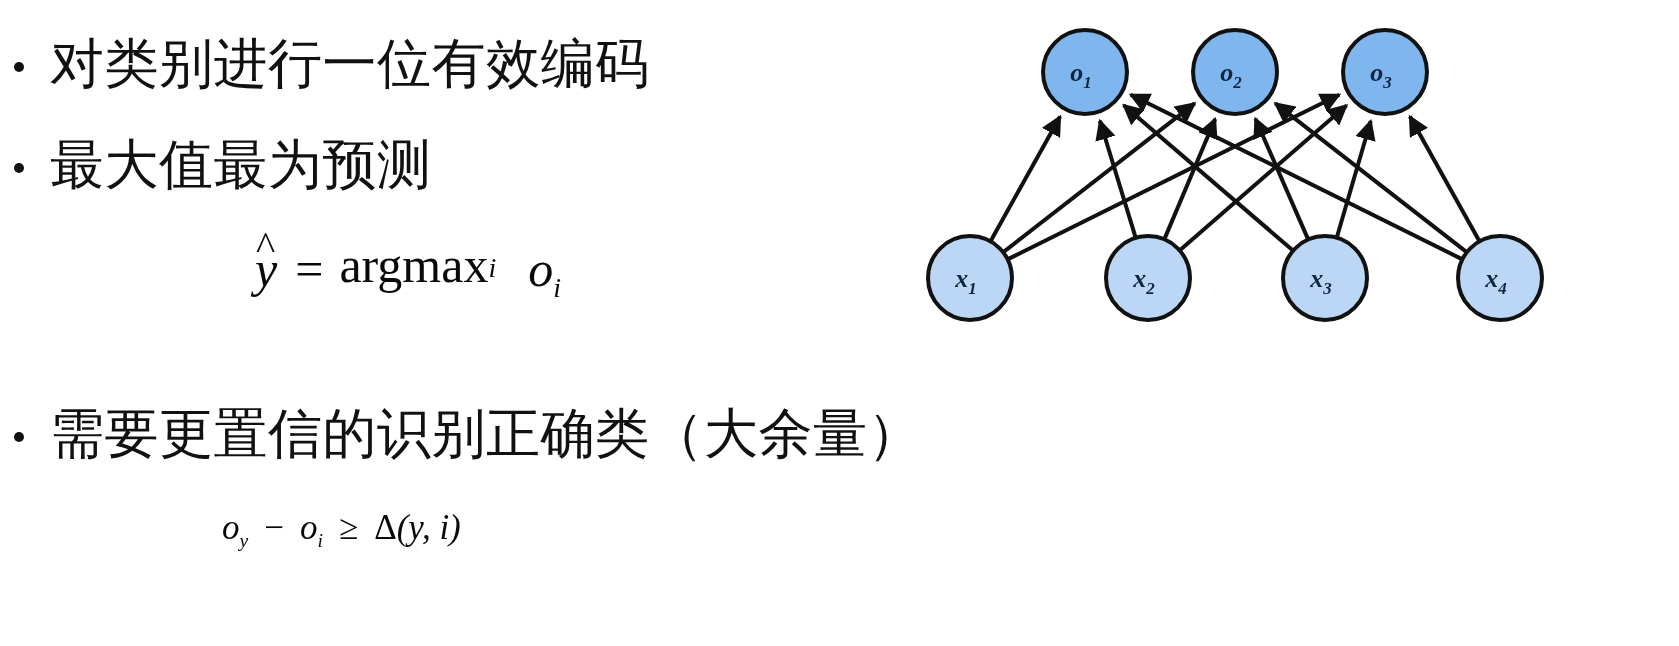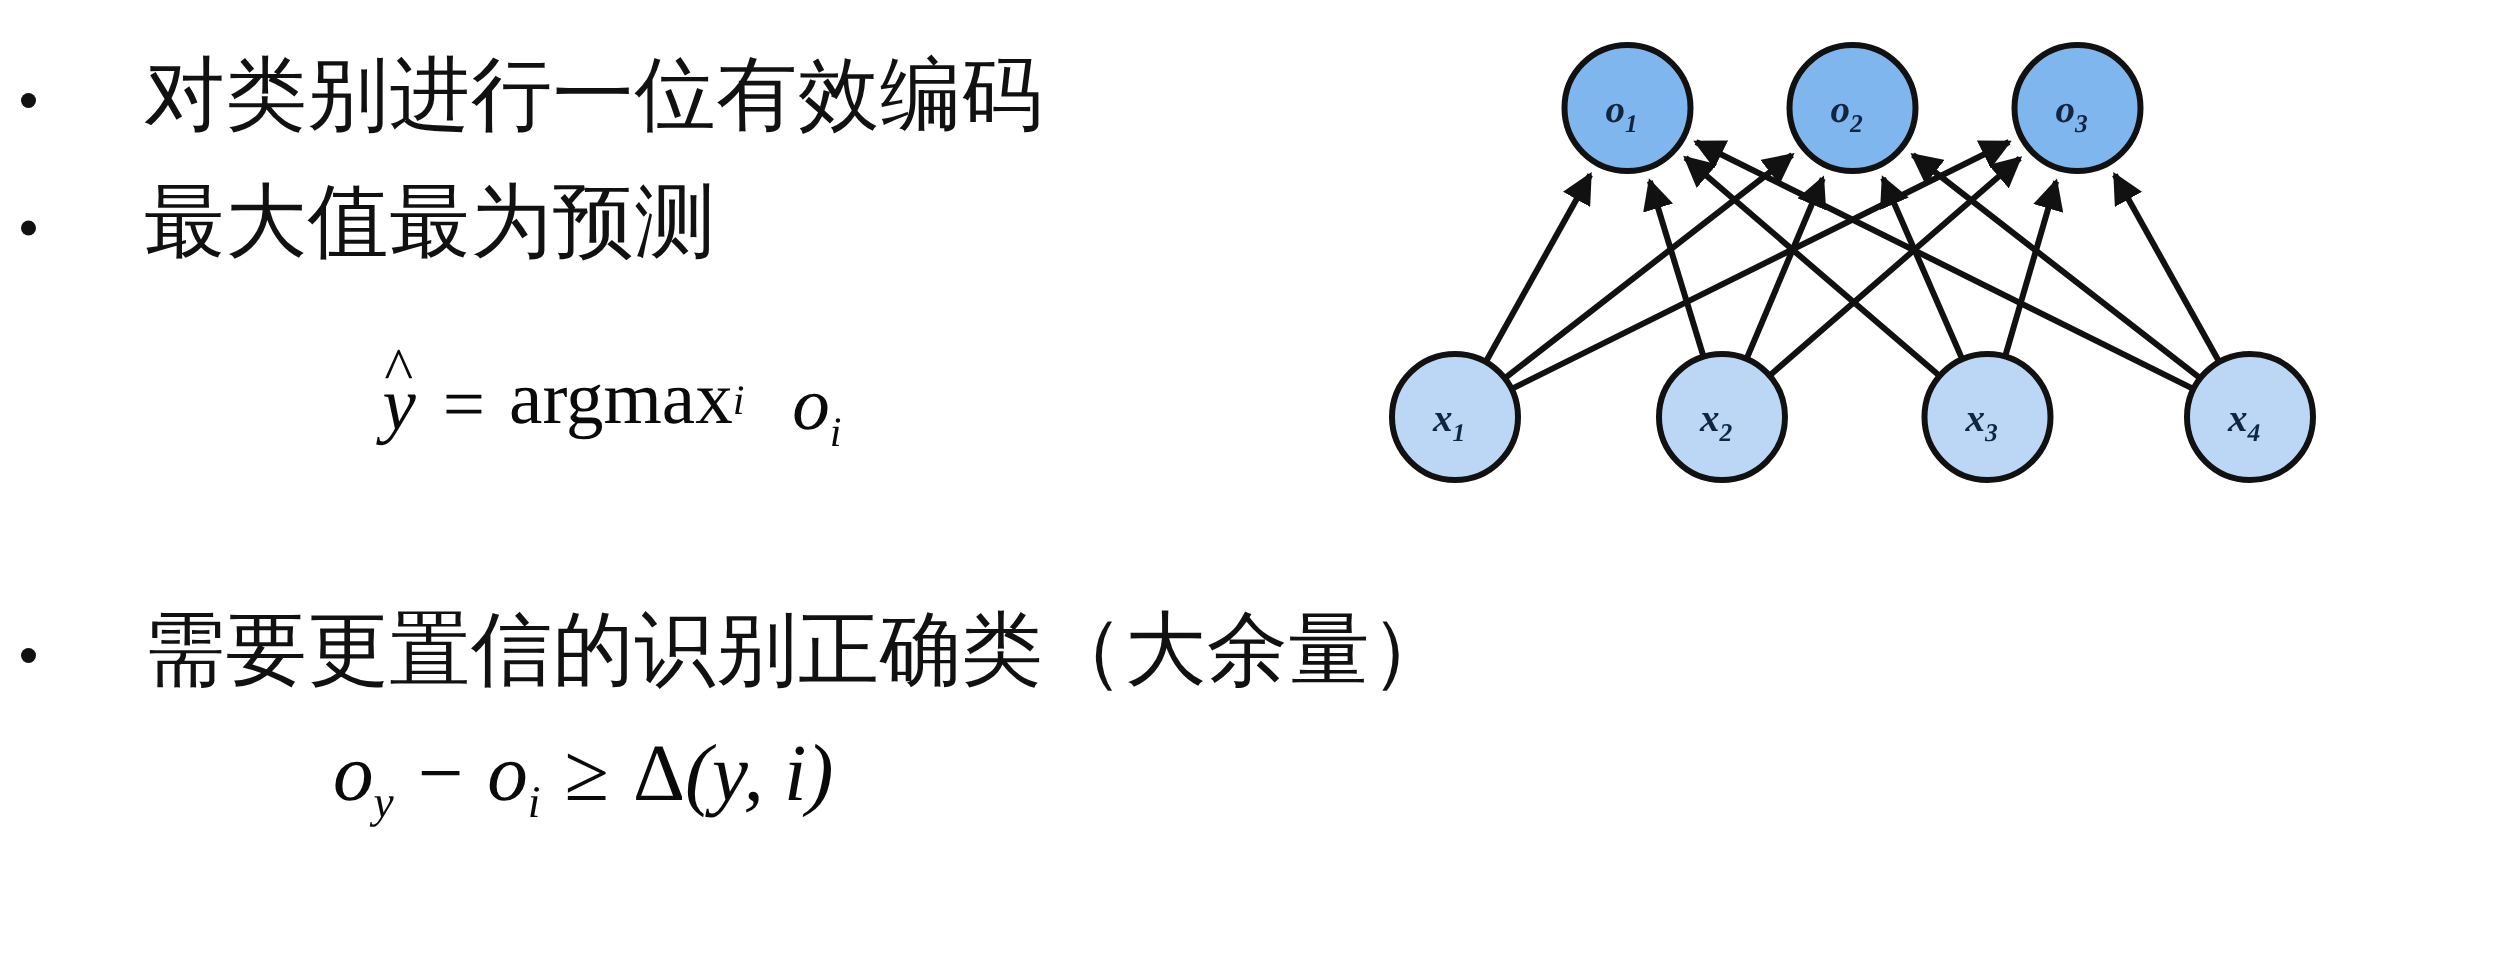--- a/index.html
+++ b/index.html
@@ -15,41 +15,40 @@
     overflow: hidden;
     font-family: "Liberation Sans", sans-serif;
   }
 
   
   .bullet-row {
     position: absolute;
     display: flex;
     align-items: flex-start;
     white-space: nowrap;
-    gap: 46px;
   }
   .bullet-dot {
     width: 10px;
     height: 10px;
     border-radius: 50%;
     background: #111111;
     flex: 0 0 auto;
   }
   .bullet-text {
     font-family: "Liberation Sans", "DejaVu Sans", sans-serif;
     font-size: 54px;
     line-height: 1;
     color: #111111;
     letter-spacing: 0.5px;
   }
 
   #bullet-1 { left: 14px; top: 36px; }
   #bullet-1 .bullet-dot { margin: 26px 26px 0 0; }
 
-  #bullet-2 { left: 14px; top: 121px; }
+  #bullet-2 { left: 14px; top: 137px; }
   #bullet-2 .bullet-dot { margin: 26px 26px 0 0; }
 
   #bullet-3 { left: 14px; top: 406px; }
   #bullet-3 .bullet-dot { margin: 26px 26px 0 0; }
 
   
   .formula {
     position: absolute;
     font-family: "Liberation Serif", "DejaVu Serif", serif;
     color: #0a0a0a;
@@ -92,22 +91,22 @@
   }
   .sub {
     font-size: 0.56em;
     font-style: italic;
     vertical-align: sub;
     line-height: 1;
   }
 
   #formula-margin {
     left: 222px;
-    top: 484px;
-    font-size: 54px;
+    top: 508px;
+    font-size: 35px;
   }
 
   
   #network {
     position: absolute;
     left: 900px;
     top: 0px;
     width: 779px;
     height: 340px;
   }

